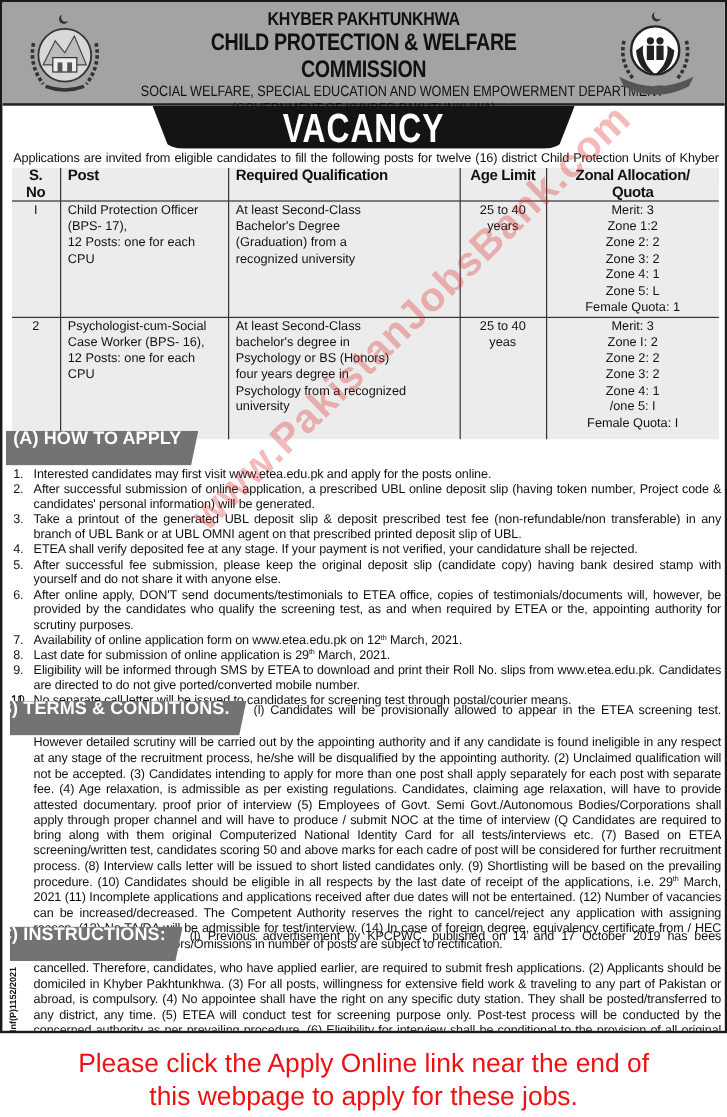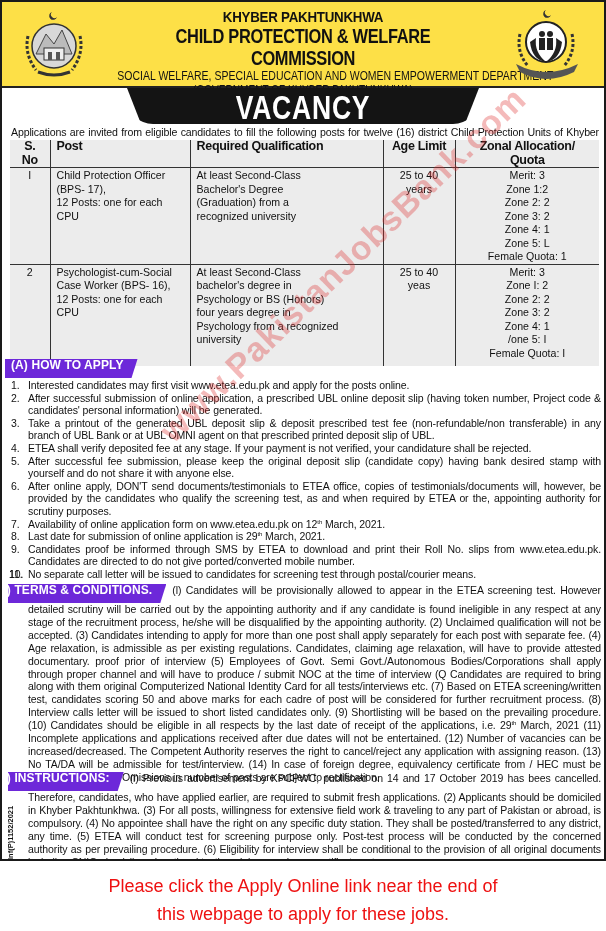--- a/index.html
+++ b/index.html
@@ -7,21 +7,21 @@
   body { font-family: "Liberation Sans", "DejaVu Sans", sans-serif; color: #111; position: relative; }
 
   .ad-frame {
     position: absolute; left: 0; top: 0; width: 606px; height: 861px;
     border: 2px solid #1a1a1a; background: #fff; overflow: hidden;
   }
 
   
   .header {
     position: absolute; left: 0; top: 0; width: 602px; height: 86px;
-    background: #fde047; border-bottom: 2px solid #222;
+    background: #a3a3a3; border-bottom: 2px solid #222;
   }
   .logo { position: absolute; top: 4px; width: 76px; height: 76px; }
   .logo-left { left: 14px; }
   .logo-right { left: 506px; }
   .header-text { position: absolute; left: 80px; width: 442px; top: 6px; text-align: center; }
   .h-line1 { font-family: "Liberation Sans", sans-serif; font-weight: bold; font-size: 15.5px; letter-spacing: -0.3px; line-height: 17px; transform: scaleX(0.86); color: #111; }
   .h-line2 { font-family: "Liberation Sans", sans-serif; font-weight: bold; font-size: 20px; letter-spacing: -0.4px; line-height: 22px; transform: scaleX(0.82); color: #111; }
   .h-line3 { font-size: 12.5px; line-height: 14px; transform: scaleX(0.84); color: #111; white-space: nowrap; }
   .h-line4 { font-size: 12px; line-height: 14px; transform: scaleX(0.84); color: #111; }
 
@@ -61,22 +61,22 @@
   .c-sno { width: 40px; text-align: center !important; }
   .c-post { width: 140px; }
   .c-qual { width: 193px; }
   .c-age { width: 72px; text-align: center !important; }
   .c-zone { text-align: center !important; }
   .vac-table th.c-sno, .vac-table th.c-age, .vac-table th.c-zone { text-align: center; }
   .line { display: block; }
 
   
   .sec-label {
-    display: inline-block; background: #6d28d9; color: #fff; font-weight: bold;
-    font-size: 12px; line-height: 13px; padding: 0 14px 6px 6px; letter-spacing: 0.1px;
+    display: inline-block; background: #737373; color: #fff; font-weight: bold;
+    font-size: 15px; line-height: 13px; padding: 0 14px 16px 6px; letter-spacing: 0.1px;
     position: relative; margin-right: 6px;
     clip-path: polygon(0 0, 100% 0, calc(100% - 6px) 100%, 0 100%);
   }
 
   .section-a { position: absolute; left: 3px; top: 357px; width: 596px; font-size: 10.5px; line-height: 12.6px; }
   .howto-list { list-style: none; margin-top: 1px; }
   .howto-list li { position: relative; padding-left: 23px; text-align: justify; letter-spacing: -0.1px; }
   .howto-list li .num { position: absolute; left: 6px; top: 0; }
   .howto-list li.num2 .num { left: 4px; }
   .bold { font-weight: normal; }
@@ -93,21 +93,21 @@
 
   .watermark {
     position: absolute; left: 150px; top: 420px; width: 420px;
     transform: rotate(-44deg); transform-origin: left top;
     color: rgba(220, 40, 40, 0.32); font-size: 34px; font-weight: bold; letter-spacing: 1px;
     white-space: nowrap; pointer-events: none;
   }
 
   .apply-note {
     position: absolute; left: 0; top: 872px; width: 606px; text-align: center;
-    color: #ee1111; font-size: 18px; line-height: 28px; font-family: "Liberation Sans", sans-serif;
+    color: #ee1111; font-size: 22px; line-height: 28px; font-family: "Liberation Sans", sans-serif;
   }
 </style>
 </head>
 <body>
 
 <div class="ad-frame">
 
   <div class="header">
     <svg class="logo logo-left" viewBox="0 0 76 76">
       <circle cx="38" cy="40" r="22" fill="#d8d8d8" stroke="#333" stroke-width="1.5"></circle>
@@ -225,21 +225,21 @@
     <span class="sec-label">(A) HOW TO APPLY</span>
     <ol class="howto-list">
       <li><span class="num">1.</span><span>Interested candidates may first visit </span><span class="bold">www.etea.edu.pk</span><span> and apply for the posts online.</span></li>
       <li><span class="num">2.</span><span>After successful submission of online application, a prescribed UBL online deposit slip (having token number, Project code &amp; candidates' personal information) will be generated.</span></li>
       <li><span class="num">3.</span><span>Take a printout of the generated UBL deposit slip &amp; deposit prescribed test fee (non-refundable/non transferable) in any branch of UBL Bank or at UBL OMNI agent on that prescribed printed deposit slip of UBL.</span></li>
       <li><span class="num">4.</span><span>ETEA shall verify deposited fee at any stage. If your payment is not verified, your candidature shall be rejected.</span></li>
       <li><span class="num">5.</span><span>After successful fee submission, please keep the original deposit slip (candidate copy) having bank desired stamp with yourself and do not share it with anyone else.</span></li>
       <li><span class="num">6.</span><span>After online apply, DON'T send documents/testimonials to ETEA office, copies of testimonials/documents will, however, be provided by the candidates who qualify the screening test, as and when required by ETEA or the, appointing authority for scrutiny purposes.</span></li>
       <li class="bold"><span class="num">7.</span><span>Availability of online application form on www.etea.edu.pk on 12</span><sup>th</sup><span> March, 2021.</span></li>
       <li class="bold"><span class="num">8.</span><span>Last date for submission of online application is 29</span><sup>th</sup><span> March, 2021.</span></li>
-      <li><span class="num">9.</span><span>Candidates proof be informed through SMS by ETEA to download and print their Roll No. slips from </span><span class="bold">www.etea.edu.pk.</span><span> Candidates are directed to do not give ported/converted mobile number.</span></li>
+      <li><span class="num">9.</span><span>Eligibility will be informed through SMS by ETEA to download and print their Roll No. slips from </span><span class="bold">www.etea.edu.pk.</span><span> Candidates are directed to do not give ported/converted mobile number.</span></li>
       <li class="num2"><span class="num">10.</span></li>
       <li class="num2"><span class="num">11.</span><span>No separate call letter will be issued to candidates for screening test through postal/courier means.</span></li>
     </ol>
   </div>
 
   <div class="section-b"><span class="sec-label">(B) TERMS &amp; CONDITIONS.</span><span>(l) Candidates will be provisionally allowed to appear in the ETEA screening test. However detailed scrutiny will be carried out by the appointing authority and if any candidate is found ineligible in any respect at any stage of the recruitment process, he/she will be disqualified by the appointing authority. (2) Unclaimed qualification will not be accepted. (3) Candidates intending to apply for more than one post shall apply separately for each post with separate fee. (4) Age relaxation, is admissible as per existing regulations. Candidates, claiming age relaxation, will have to provide attested documentary. proof prior of interview (5) Employees of Govt. Semi Govt./Autonomous Bodies/Corporations shall apply through proper channel and will have to produce / submit NOC at the time of interview (Q Candidates are required to bring along with them original Computerized National Identity Card for all tests/interviews etc. (7) Based on ETEA screening/written test, candidates scoring 50 and above marks for each cadre of post will be considered for further recruitment process. (8) Interview calls letter will be issued to short listed candidates only. (9) Shortlisting will be based on the prevailing procedure. (10) Candidates should be eligible in all respects by the last date of receipt of the applications, i.e. </span><span class="bold">29</span><sup class="bold">th</sup><span class="bold"> March, 2021</span><span> (11) Incomplete applications and applications received after due dates will not be entertained. (12) Number of vacancies can be increased/decreased. The Competent Authority reserves the right to cancel/reject any application with assigning reason. (13) No TA/DA will be admissible for test/interview. (14) In case of foreign degree, equivalency certificate from / HEC must be provided. (I5) Errors/Omissions in number of posts are subject to rectification.</span></div>
 
   <div class="section-c"><span class="sec-label">(C) INSTRUCTIONS:</span><span>(l) Previous advertisement by KPCPWC, published on 14 and 17 October 2019 has bees cancelled. Therefore, candidates, who have applied earlier, are required to submit fresh applications. (2) Applicants should be domiciled in Khyber Pakhtunkhwa. (3) For all posts, willingness for extensive field work &amp; traveling to any part of Pakistan or abroad, is compulsory. (4) No appointee shall have the right on any specific duty station. They shall be posted/transferred to any district, any time. (5) ETEA will conduct test for screening purpose only. Post-test process will be conducted by the concerned authority as per prevailing procedure. (6) Eligibility for interview shall be conditional to the provision of all original documents including CNIC. domicile, educational testimonials, experience certificates etc.</span></div>
 
   <div class="side-ref">Inf(P)1152/2021</div>

